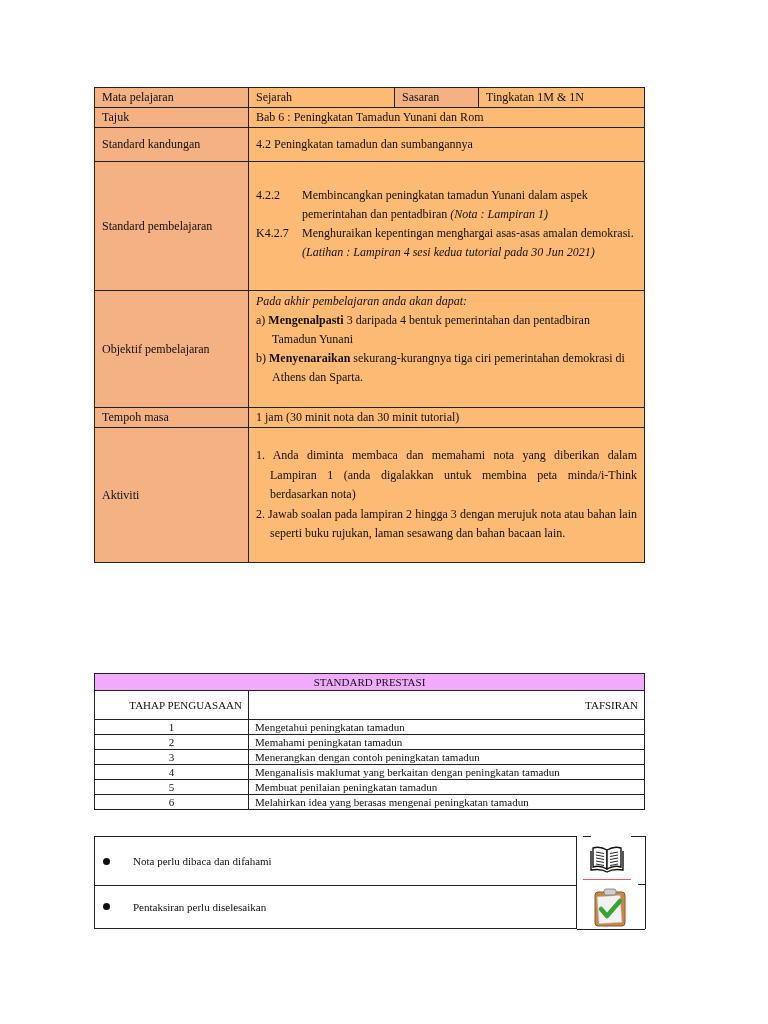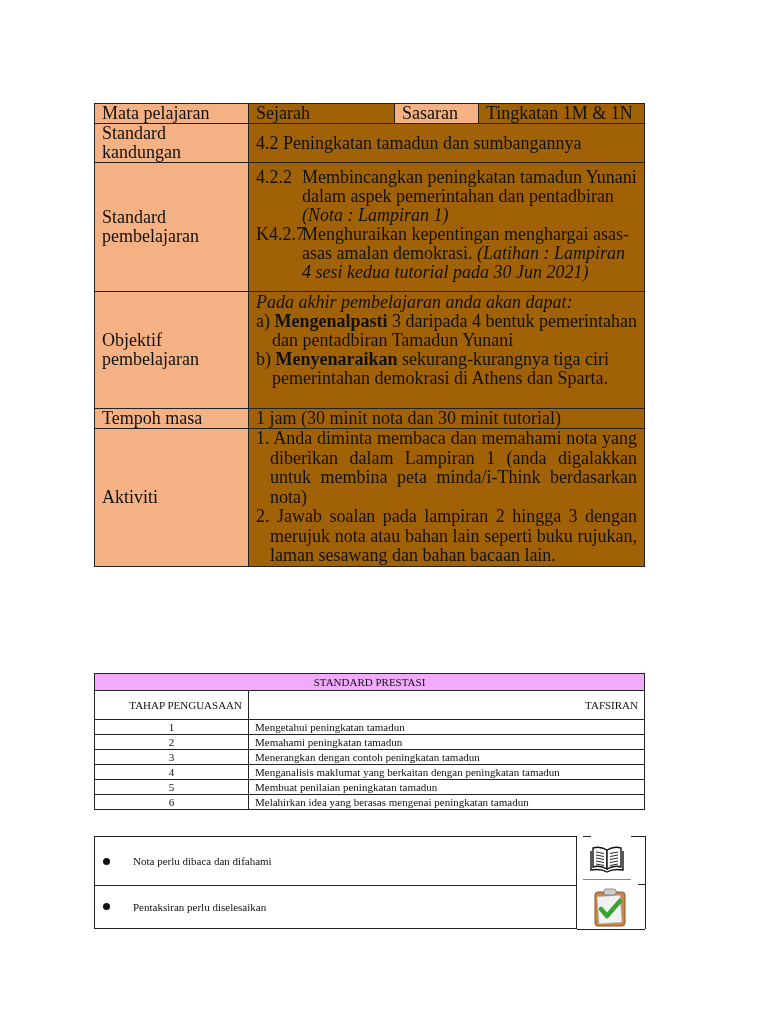--- a/index.html
+++ b/index.html
@@ -1,20 +1,20 @@
 <!DOCTYPE html>
 <html><head>
 <meta charset="utf-8">
 <style>
   html, body { margin: 0; padding: 0; background: #ffffff; }
   body { width: 768px; height: 1024px; position: relative; font-family: "Liberation Serif", serif; color: #111; overflow: hidden; }
-  .main-table { position: absolute; left: 94px; top: 103px; width: 550px; border-collapse: collapse; table-layout: fixed; font-size: 18px; }
+  .main-table { position: absolute; left: 94px; top: 87px; width: 550px; border-collapse: collapse; table-layout: fixed; font-size: 12px; }
   .main-table td { border: 1px solid #222; padding: 0 7px; vertical-align: middle; line-height: 19px; }
   .lbl { background: #f4b183; }
-  .val { background: #a16207; }
+  .val { background: #fdba74; }
   .r-short td { height: 18px; }
   .r-std td { height: 33px; }
   .r-sp td { height: 128px; }
   .r-obj td { height: 116px; vertical-align: top; }
   .r-obj td.lbl { vertical-align: middle; }
   .r-akt td { height: 134px; }
   .r-pen td { height: 38px; }
   .hang { padding-left: 46px; text-indent: -46px; margin: 0; }
   .hang .code { display: inline-block; width: 46px; text-indent: 0; }
   .sp-list { margin: 4px 0 8px 0; }
@@ -53,20 +53,24 @@
       <col style="width:146px">
       <col style="width:84px">
       <col style="width:166px">
     </colgroup>
   <tbody>
       <tr class="r-short">
     <td class="lbl">Mata pelajaran</td>
     <td class="val">Sejarah</td>
     <td class="lbl">Sasaran</td>
     <td class="val">Tingkatan 1M &amp; 1N</td>
+  </tr>
+  <tr class="r-short">
+    <td class="lbl">Tajuk</td>
+    <td class="val" colspan="3">Bab 6 : Peningkatan Tamadun Yunani dan Rom</td>
   </tr>
   <tr class="r-std">
     <td class="lbl">Standard kandungan</td>
     <td class="val" colspan="3">4.2 Peningkatan tamadun dan sumbangannya</td>
   </tr>
   <tr class="r-sp">
     <td class="lbl" style="white-space:normal;width:120px;">Standard pembelajaran</td>
     <td class="val" colspan="3">
       <div class="sp-list">
         <p class="hang"><span class="code">4.2.2</span><span>Membincangkan peningkatan tamadun Yunani dalam aspek pemerintahan dan pentadbiran </span><em>(Nota : Lampiran 1)</em></p>

